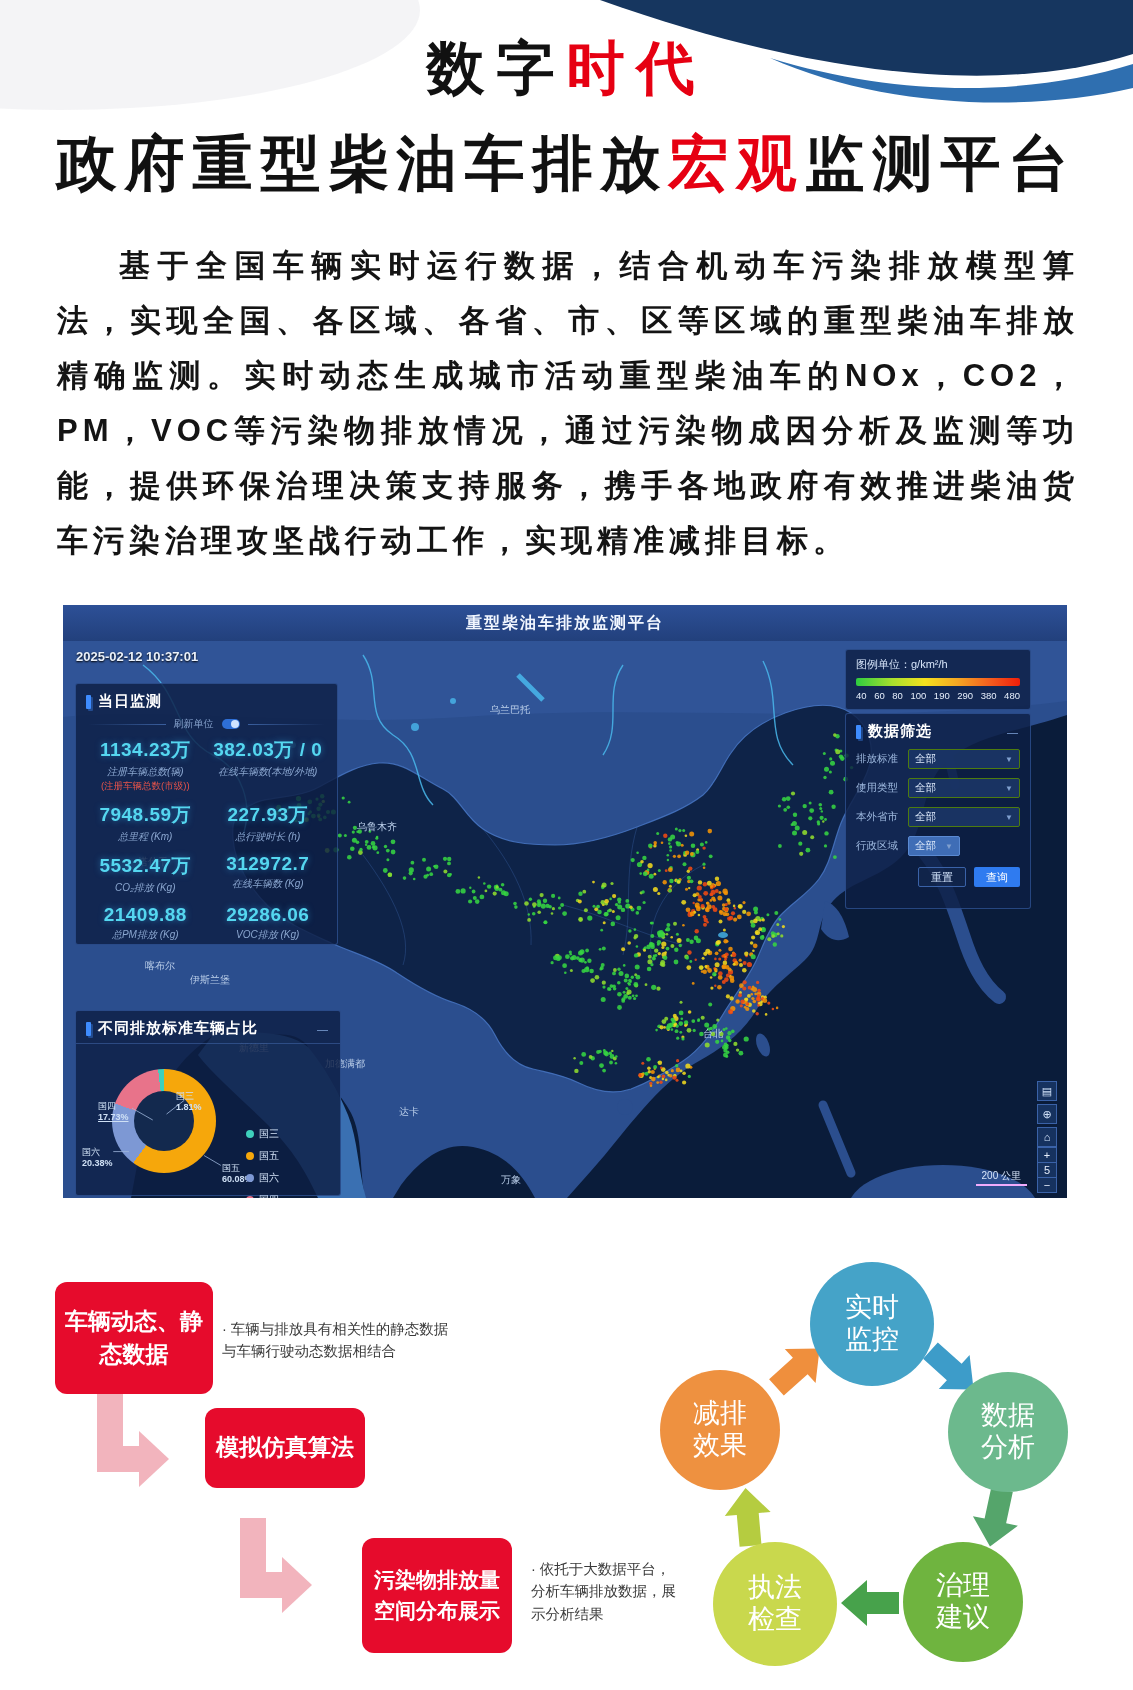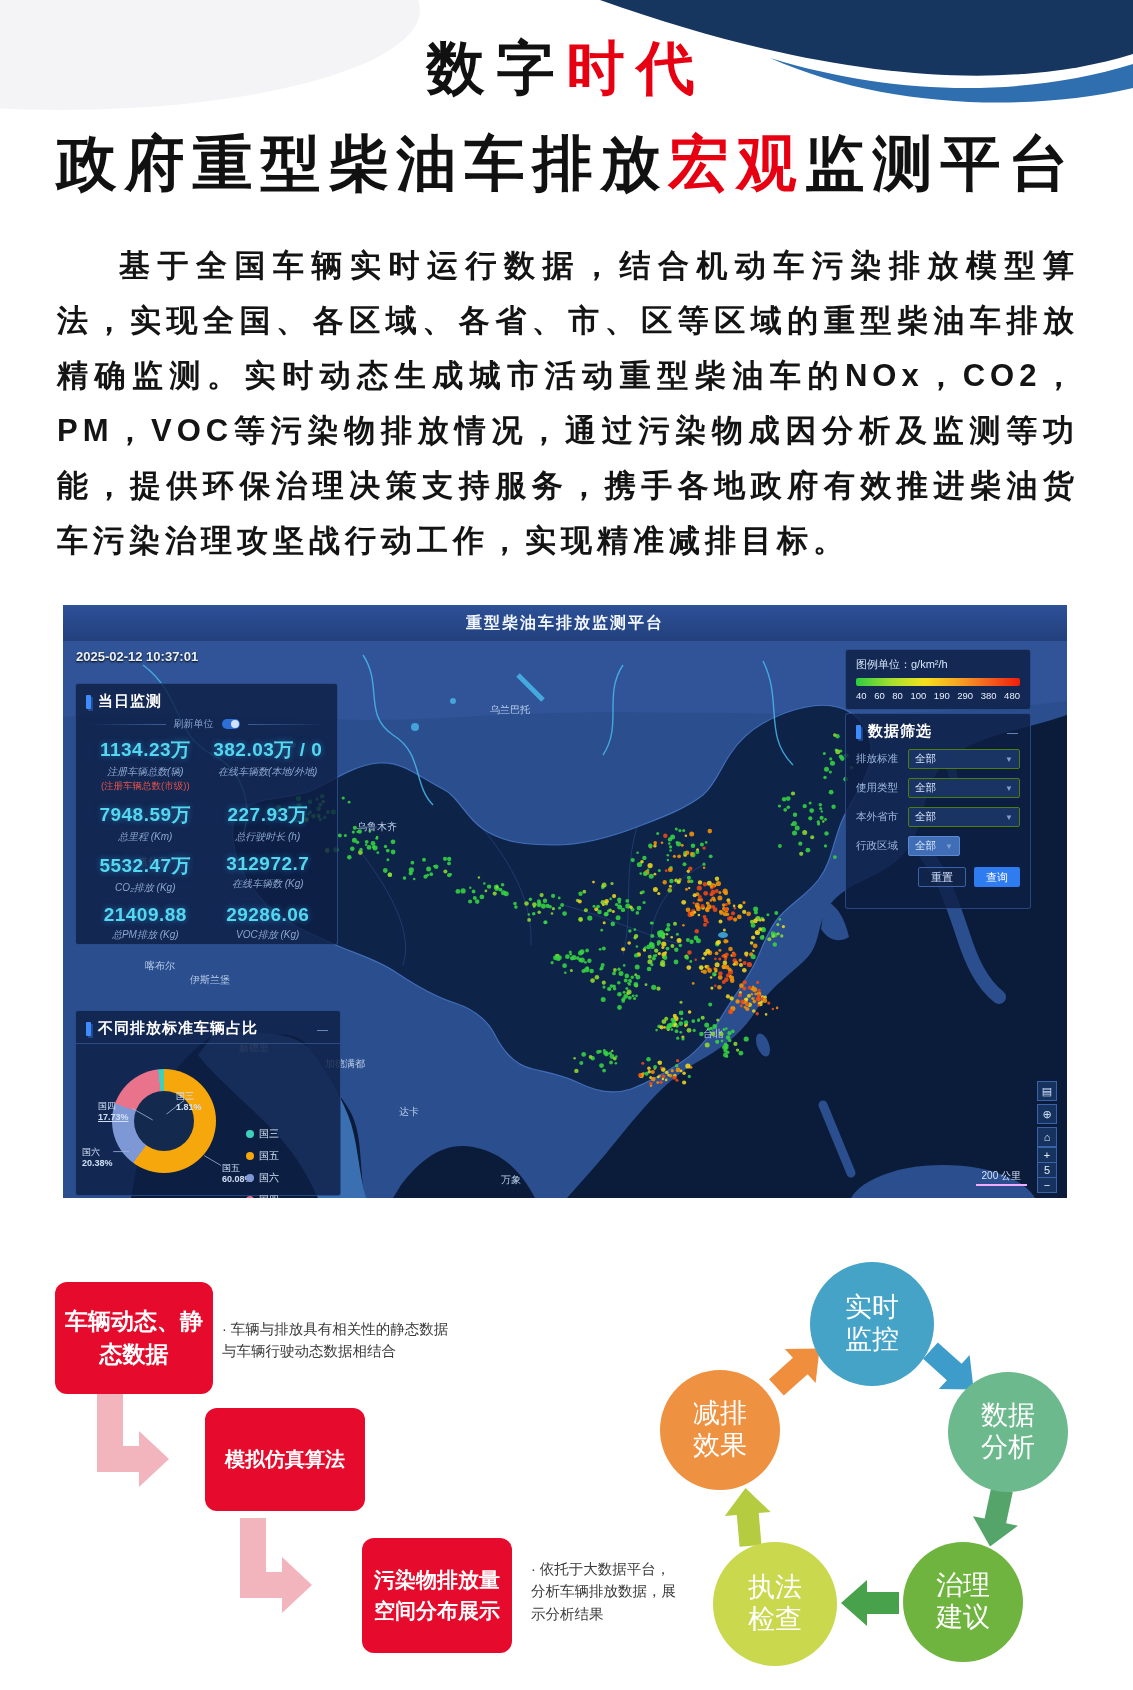--- a/index.html
+++ b/index.html
@@ -104,21 +104,21 @@
               font-size:11px; display:flex; align-items:center; justify-content:center; cursor:pointer;
               margin-top:-1px; }
   .scale { position:absolute; right:40px; bottom:12px; z-index:5; color:#d7e5fa; font-size:10px;
            border-bottom:2px solid #f0abfc; padding:0 6px 1px 6px;text-align:right; }
 
   
   .flow-box { position:absolute; background:#e60b2c; border-radius:12px; color:#fff;
               font-weight:700; display:flex; align-items:center; justify-content:center;
               text-align:center; line-height:1.45; padding:8px; z-index:3; }
   .box1 { left:55px;  top:1282px; width:158px; height:112px; font-size:23px; }
-  .box2 { left:205px; top:1408px; width:160px; height:103px; font-size:20px; }
+  .box2 { left:205px; top:1408px; width:160px; height:80px; font-size:23px; }
   .box3 { left:362px; top:1538px; width:150px; height:115px; font-size:21px; }
   .flow-note { position:absolute; font-size:14.5px; color:#3a3a3a; line-height:1.55; }
   .flow-note:before { content:"· "; }
   .note1 { left:222px; top:1318px; width:230px; }
   .note2 { left:372px; top:1420px; width:262px; }
   .note3 { left:518px; top:1558px; width:152px;margin-left:13px; }
   .p-arm { position:absolute; background:#f2b4bd; z-index:1; }
   .p-head { position:absolute; width:0; height:0; z-index:1;
             border-top:28px solid transparent; border-bottom:28px solid transparent;
             border-left:30px solid #f2b4bd; }

